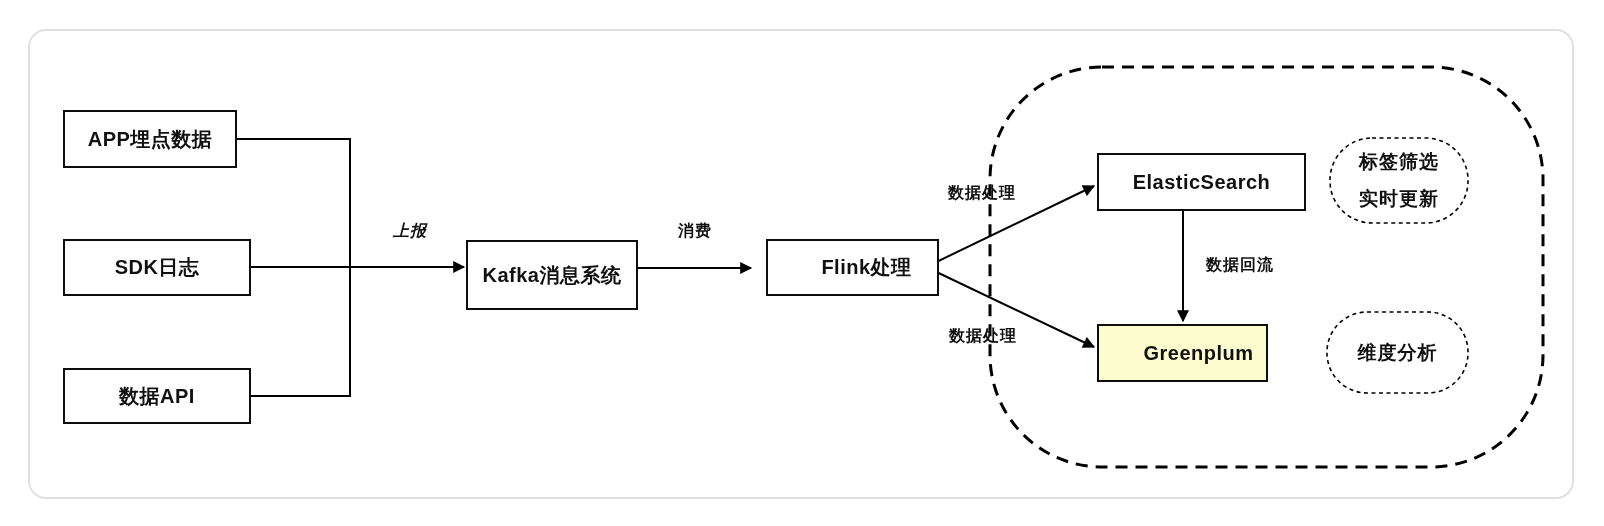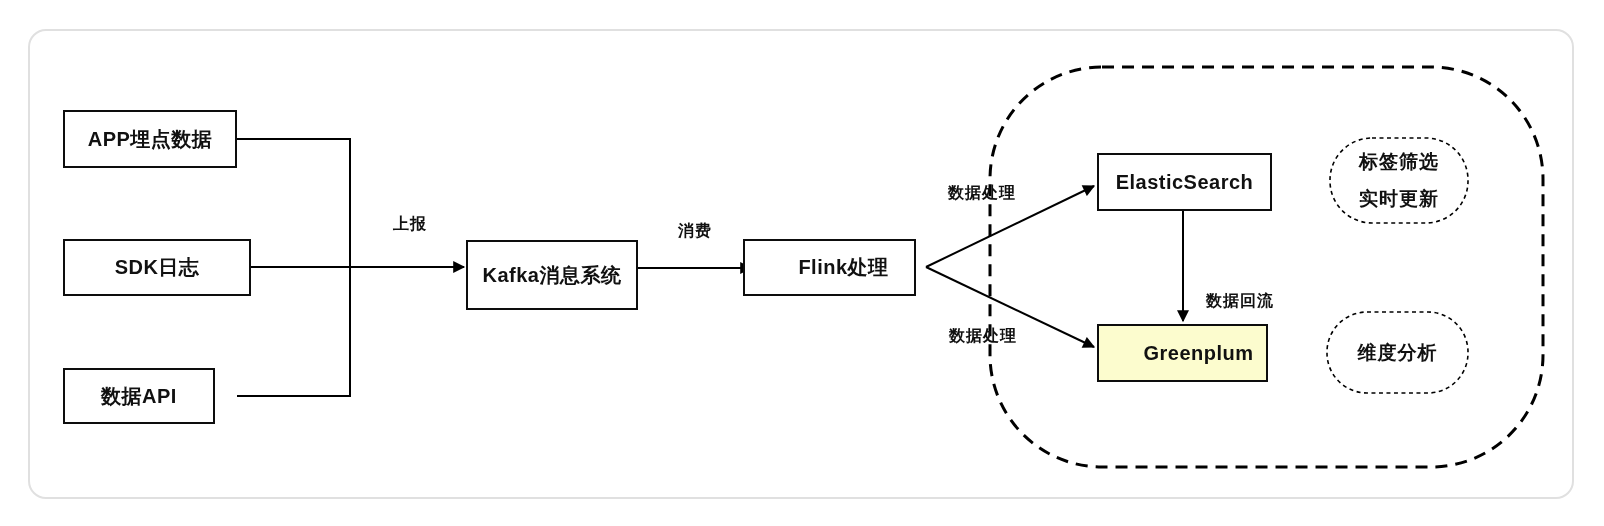--- a/index.html
+++ b/index.html
@@ -102,39 +102,39 @@
 
     <path d="M926 267 L1094 347" fill="none" stroke="#000000" stroke-width="2" marker-end="url(#arrow)"></path>
 
     <path d="M1183 211 L1183 321" fill="none" stroke="#000000" stroke-width="2" marker-end="url(#arrow)"></path>
   </svg>
 
   <div class="node" style="left:63px; top:110px; width:174px; height:58px;">APP埋点数据</div>
 
   <div class="node" style="left:63px; top:239px; width:188px; height:57px;">SDK日志</div>
 
-  <div class="node" style="left:63px; top:368px; width:152px; height:56px;">数据API</div>
+  <div class="node" style="left:63px; top:368px; width:188px; height:56px;">数据API</div>
 
   <div class="node" style="left:466px; top:240px; width:172px; height:70px;">Kafka消息系统</div>
 
-  <div class="node" style="left:743px; top:239px; width:173px; height:57px;padding-left:28px;">Flink处理</div>
+  <div class="node" style="left:766px; top:239px; width:173px; height:57px;padding-left:28px;">Flink处理</div>
 
-  <div class="node" style="left:1097px; top:153px; width:175px; height:58px;">ElasticSearch</div>
+  <div class="node" style="left:1097px; top:153px; width:209px; height:58px;">ElasticSearch</div>
 
   <div class="node gp" style="left:1097px; top:324px; width:171px; height:58px;">Greenplum</div>
 
-  <div class="edge-label" style="left:380px; top:214px; width:60px;">上报</div>
+  <div class="edge-label" style="left:380px; top:221px; width:60px;font-style:italic;">上报</div>
 
   <div class="edge-label" style="left:665px; top:221px; width:60px;">消费</div>
 
   <div class="edge-label" style="left:912px; top:183px; width:140px;">数据处理</div>
 
   <div class="edge-label" style="left:913px; top:326px; width:140px;">数据处理</div>
 
-  <div class="edge-label" style="left:1170px; top:255px; width:140px;margin-top:36px;">数据回流</div>
+  <div class="edge-label" style="left:1170px; top:255px; width:140px;">数据回流</div>
 
   <div class="group-label" style="left:1330px; top:138px; width:138px; height:85px;">
     <span>标签筛选</span>
     <span>实时更新</span>
   </div>
 
   <div class="group-label single" style="left:1327px; top:312px; width:141px; height:81px;">
     <span>维度分析</span>
   </div>
 

